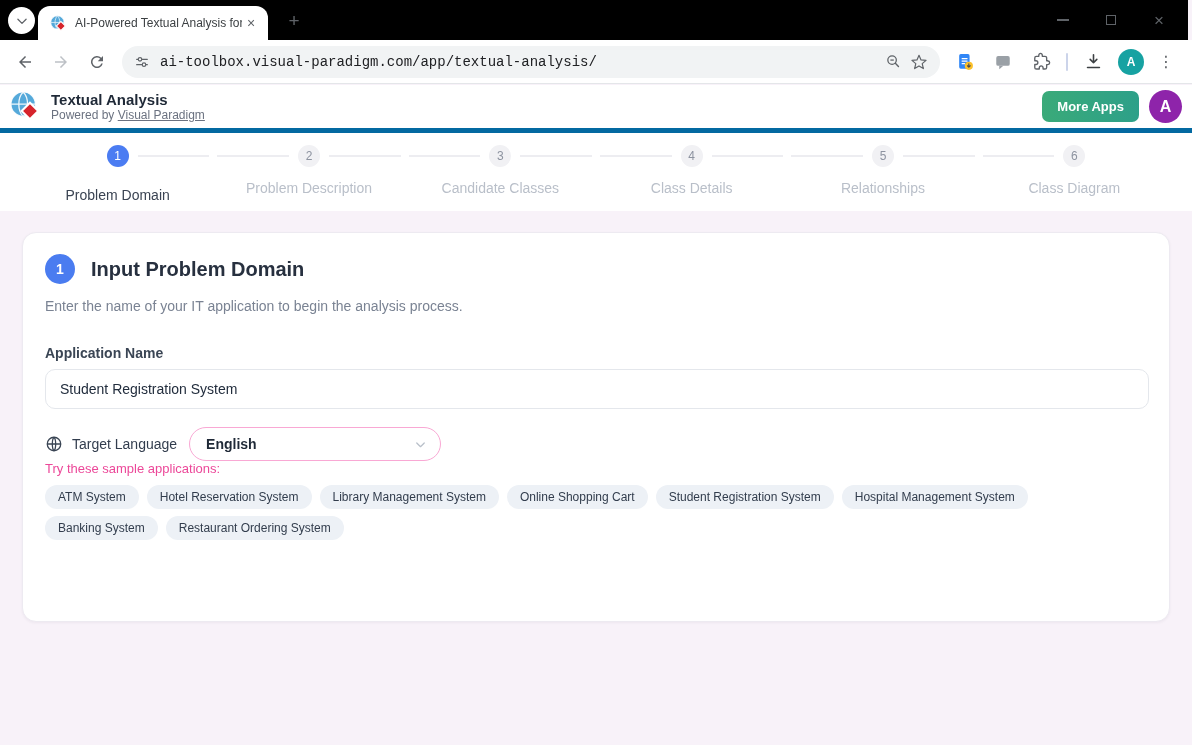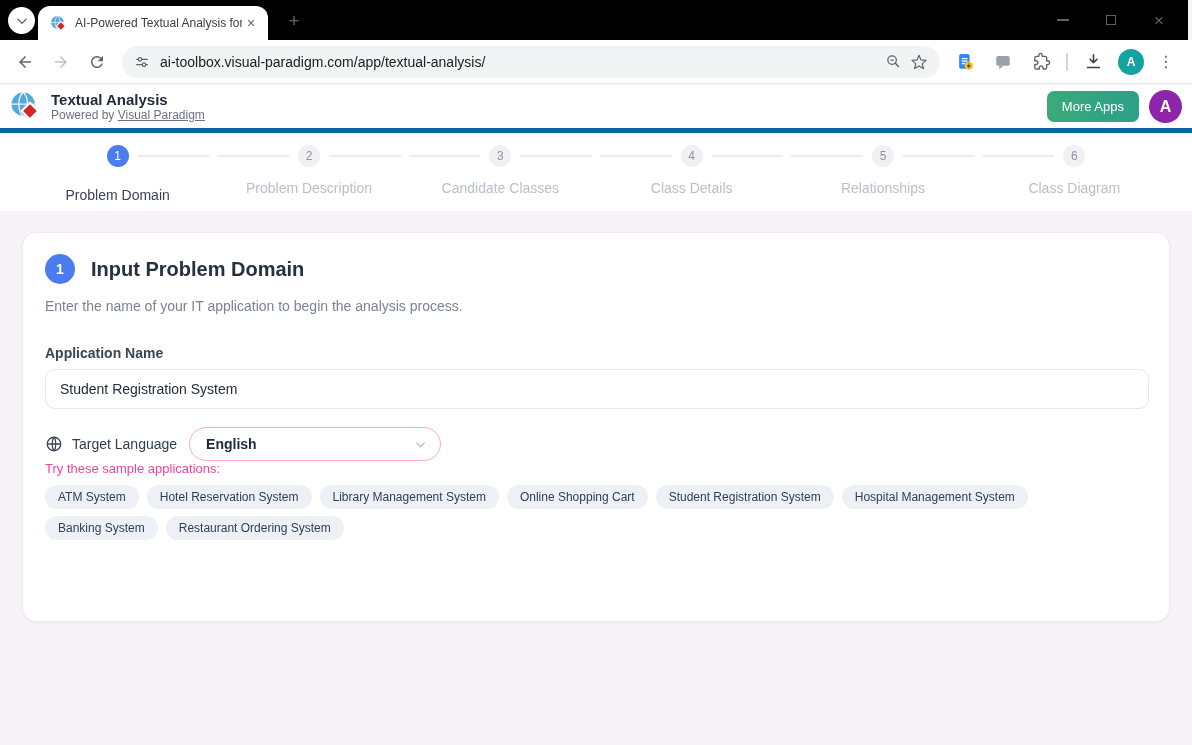--- a/index.html
+++ b/index.html
@@ -16,37 +16,37 @@
   .win-controls { position:absolute; right:8px; top:0; height:40px; display:flex; align-items:center; gap:26px; padding-right:10px; }
   .win-btn { width:22px; height:22px; display:flex; align-items:center; justify-content:center; color:#5f6368; cursor:pointer; }
   .win-min { width:12px; height:2px; background:#5f6368; display:inline-block; }
   .win-max { width:10px; height:10px; border:1.5px solid #5f6368; display:inline-block; }
   .win-close-x { font-size:17px; line-height:1; }
 
   .toolbar { position:absolute; top:40px; left:0; width:1192px; height:44px; background:#fff; border-bottom:1px solid #e4e6e9; display:flex; align-items:center; }
   .nav-btn { width:30px; height:30px; display:flex; align-items:center; justify-content:center; cursor:pointer; margin-left:6px; }
   .nav-btn:first-child { margin-left:10px; }
   .omnibox { margin-left:10px; width:818px; height:32px; background:#f1f3f4; border-radius:16px; display:flex; align-items:center; padding:0 8px 0 12px; cursor:text; }
-  .omnibox-url { flex:1; font-size:14px; color:#202124; margin-left:10px; white-space:nowrap; overflow:hidden; }
+  .omnibox-url { flex:1; font-size:14px; color:#202124; margin-left:10px; white-space:nowrap; overflow:hidden;font-family:Liberation Mono, monospace; }
   .omni-icon { width:26px; height:26px; display:flex; align-items:center; justify-content:center; cursor:pointer; }
   .ext-area { display:flex; align-items:center; margin-left:12px; gap:12px; }
   .ext-icon { width:26px; height:26px; display:flex; align-items:center; justify-content:center; cursor:pointer; }
   .ext-sep { width:2px; height:18px; background:#ccd4ea; border-radius:1px; }
   .chrome-avatar { width:26px; height:26px; border-radius:50%; background:#17a2a2; color:#fff; font-size:12px; font-weight:bold; display:flex; align-items:center; justify-content:center; cursor:pointer; }
   .kebab { font-size:16px; color:#5f6368; letter-spacing:0; cursor:pointer; width:20px; text-align:center; }
 
   
   .app-header { position:absolute; top:85px; left:0; width:1192px; height:48px; background:#fff; border-bottom:5px solid #0369a1; display:flex; align-items:center; padding:0 10px; }
   .vp-logo { width:32px; height:32px; }
   .app-titles { margin-left:9px; }
   .app-title { font-size:15px; font-weight:bold; color:#1f2937; line-height:1.15; }
   .app-powered { font-size:12px; color:#6b7280; }
   .app-powered a { color:#6b7280; text-decoration:underline; cursor:pointer; }
   .header-right { margin-left:auto; display:flex; align-items:center; gap:10px; }
-  .more-apps { background:linear-gradient(90deg,#3aaa79,#2da089); color:#fff; font-size:13px; font-weight:normal; border:none; border-radius:7px; padding:8px 15px; cursor:pointer; }
+  .more-apps { background:linear-gradient(90deg,#3aaa79,#2da089); color:#fff; font-size:13px; font-weight:bold; border:none; border-radius:7px; padding:8px 15px; cursor:pointer; }
   .user-avatar { width:33px; height:33px; border-radius:50%; background:#8e24aa; color:#fff; font-size:16px; font-weight:bold; display:flex; align-items:center; justify-content:center; cursor:pointer; }
 
   
   .stepper { position:absolute; top:133px; left:0; width:1192px; height:78px; background:#fff; display:flex; padding:0 22px; }
   .step { flex:1; position:relative; display:flex; flex-direction:column; align-items:center; padding-top:12px; cursor:pointer; }
   .step::before, .step::after { content:""; position:absolute; top:22px; height:2px; background:#ededf1; width:calc(50% - 24px); }
   .step::before { left:4px; }
   .step::after { right:4px; }
   .step:first-child::before, .step:last-child::after { display:none; }
   .step-circle { width:22px; height:22px; border-radius:50%; background:#f1f1f4; color:#8d93a0; font-size:12px; display:flex; align-items:center; justify-content:center; z-index:1; }

